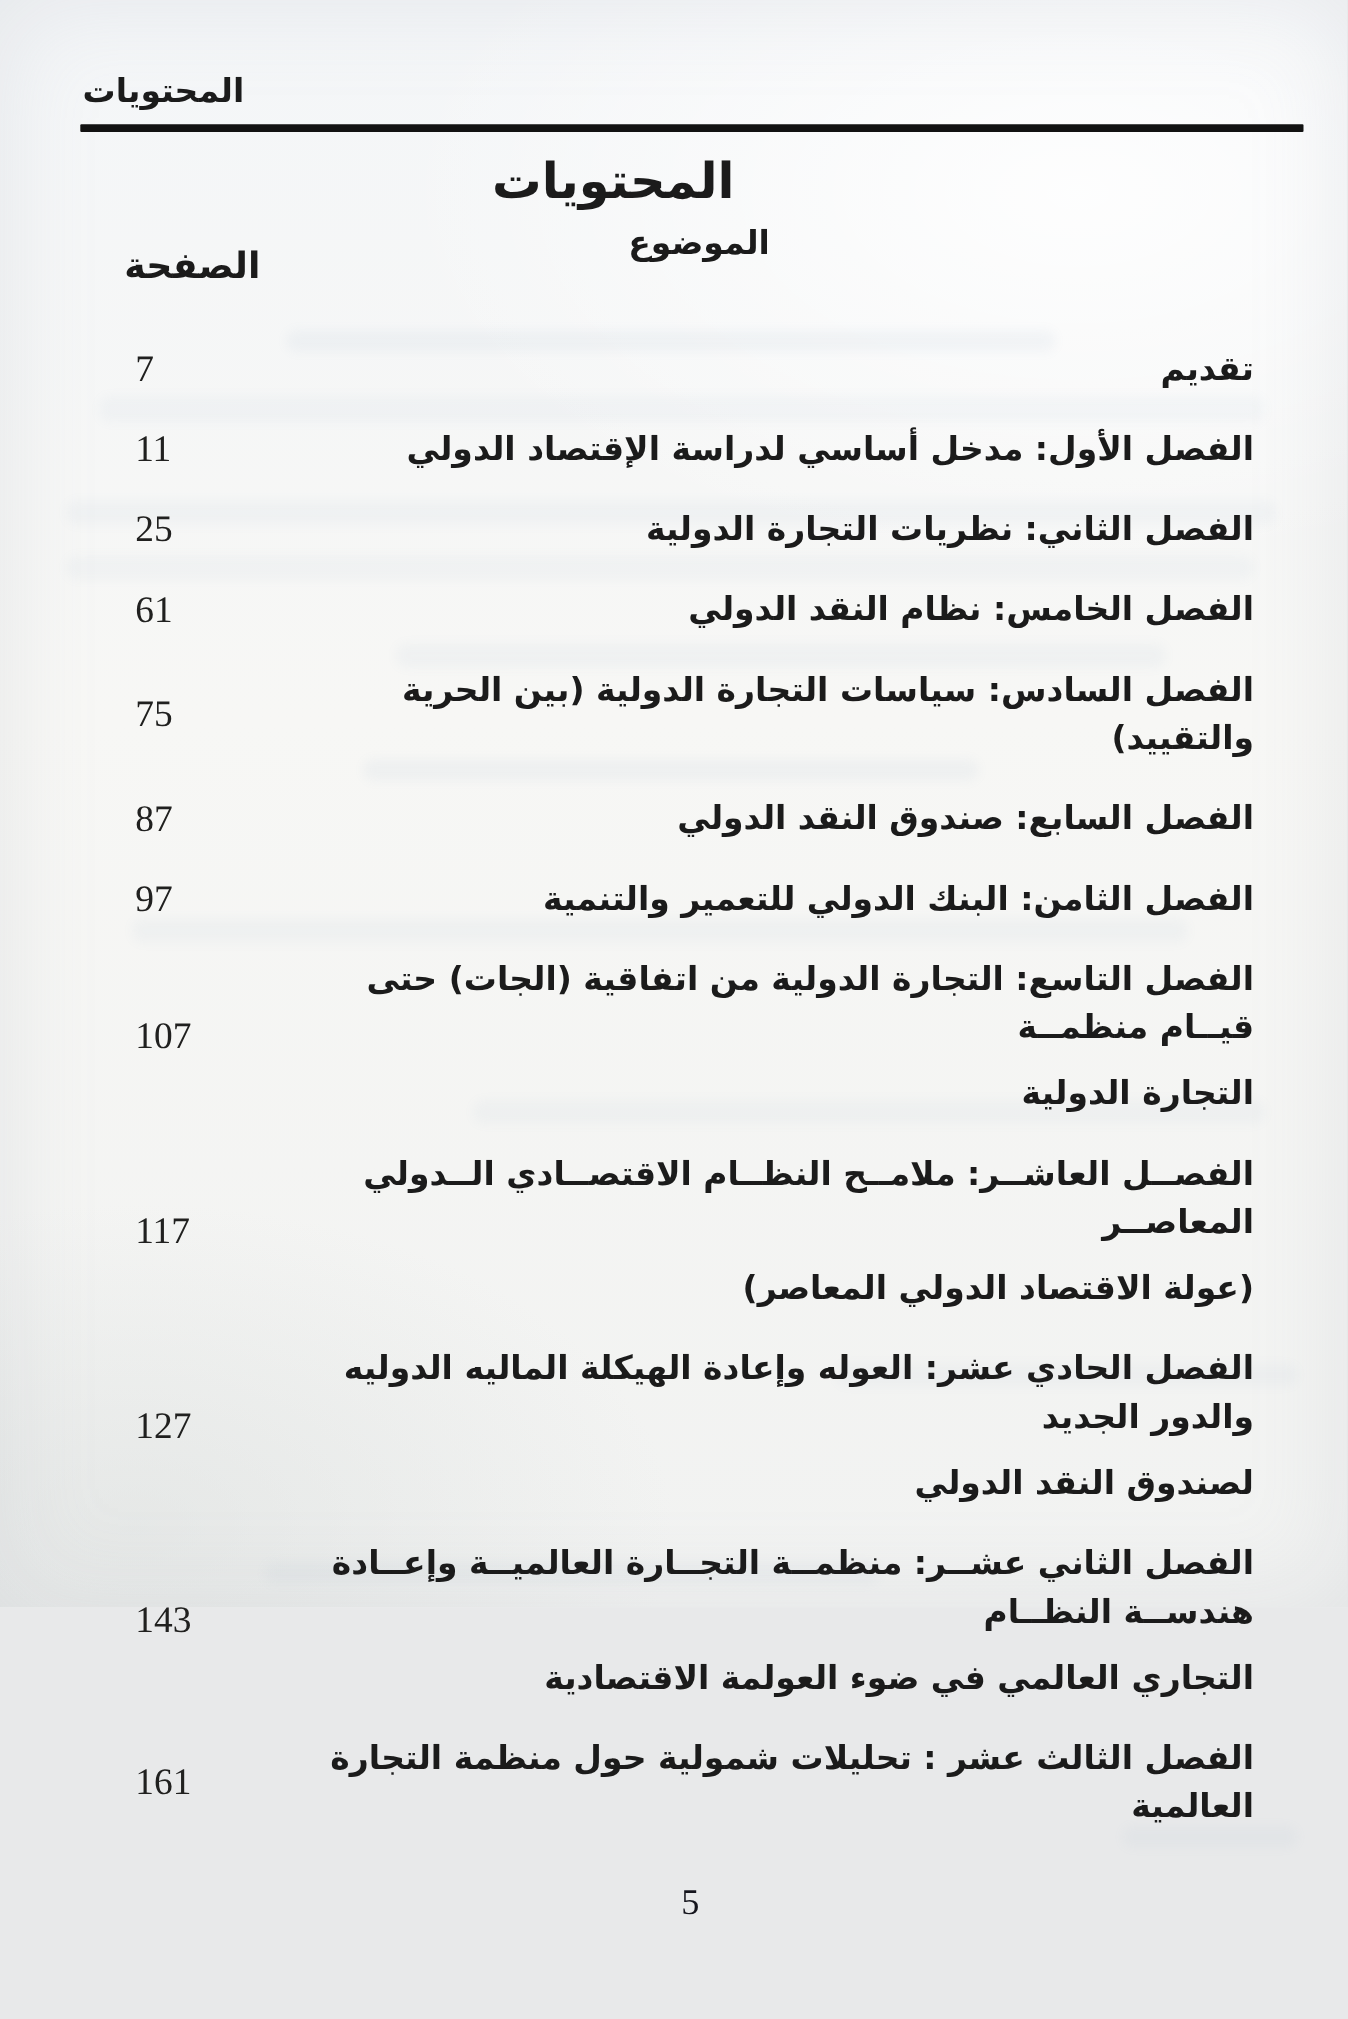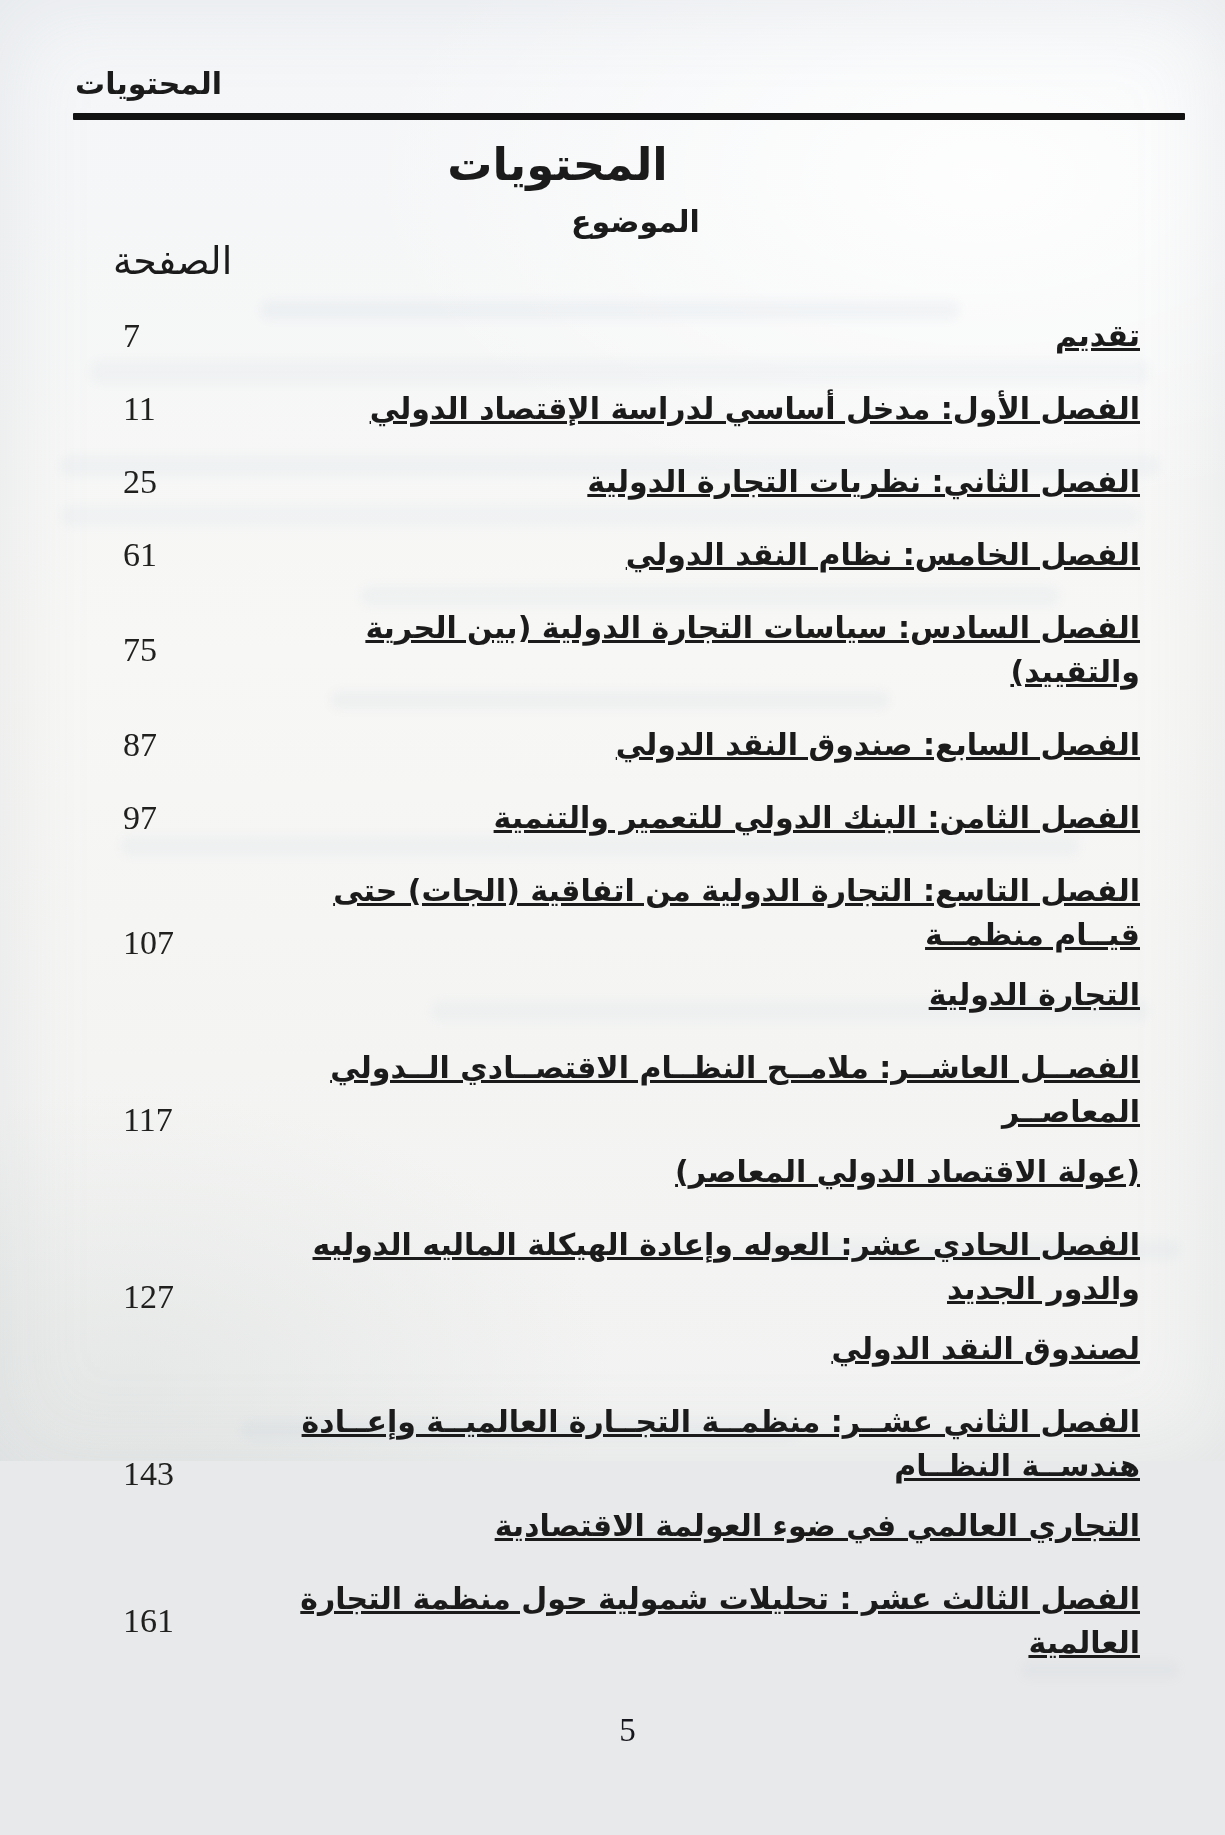--- a/index.html
+++ b/index.html
@@ -37,22 +37,22 @@
     text-align:center;
     font-size:45px;font-weight:bold;
     direction:rtl;
   }
   .col-subject{
     position:absolute;top:204px;left:0;right:0;
     text-align:center;padding-left:46px;
     font-size:30px;font-weight:bold;direction:rtl;
   }
   .col-page{
-    position:absolute;top:239px;left:113px;
-    font-size:38px;font-weight:normal;direction:rtl;
+    position:absolute;top:222px;left:113px;
+    font-size:33px;font-weight:bold;direction:rtl;
   }
 
   
   .toc{
     position:absolute;top:314px;left:38px;right:85px;
   }
   .row{
     display:flex;flex-direction:row;align-items:center;
     direction:ltr;
     margin-bottom:29px;
@@ -61,21 +61,20 @@
     width:150px;flex:0 0 150px;
     padding-left:85px;box-sizing:content-box;
     font-family:"Liberation Serif","DejaVu Serif",serif;
     font-size:34px;color:#20201f;
     direction:ltr;text-align:left;
   }
   .txt{
     flex:1;direction:rtl;text-align:right;
     font-size:30px;font-weight:bold;
     line-height:44px;
-    text-decoration:underline;
   }
   .txt .line2{
     margin-top:16px;
   }
 
   
   .footer-num{
     position:absolute;top:1712px;left:0;right:0;
     text-align:center;padding-left:30px;
     font-family:"Liberation Serif","DejaVu Serif",serif;

